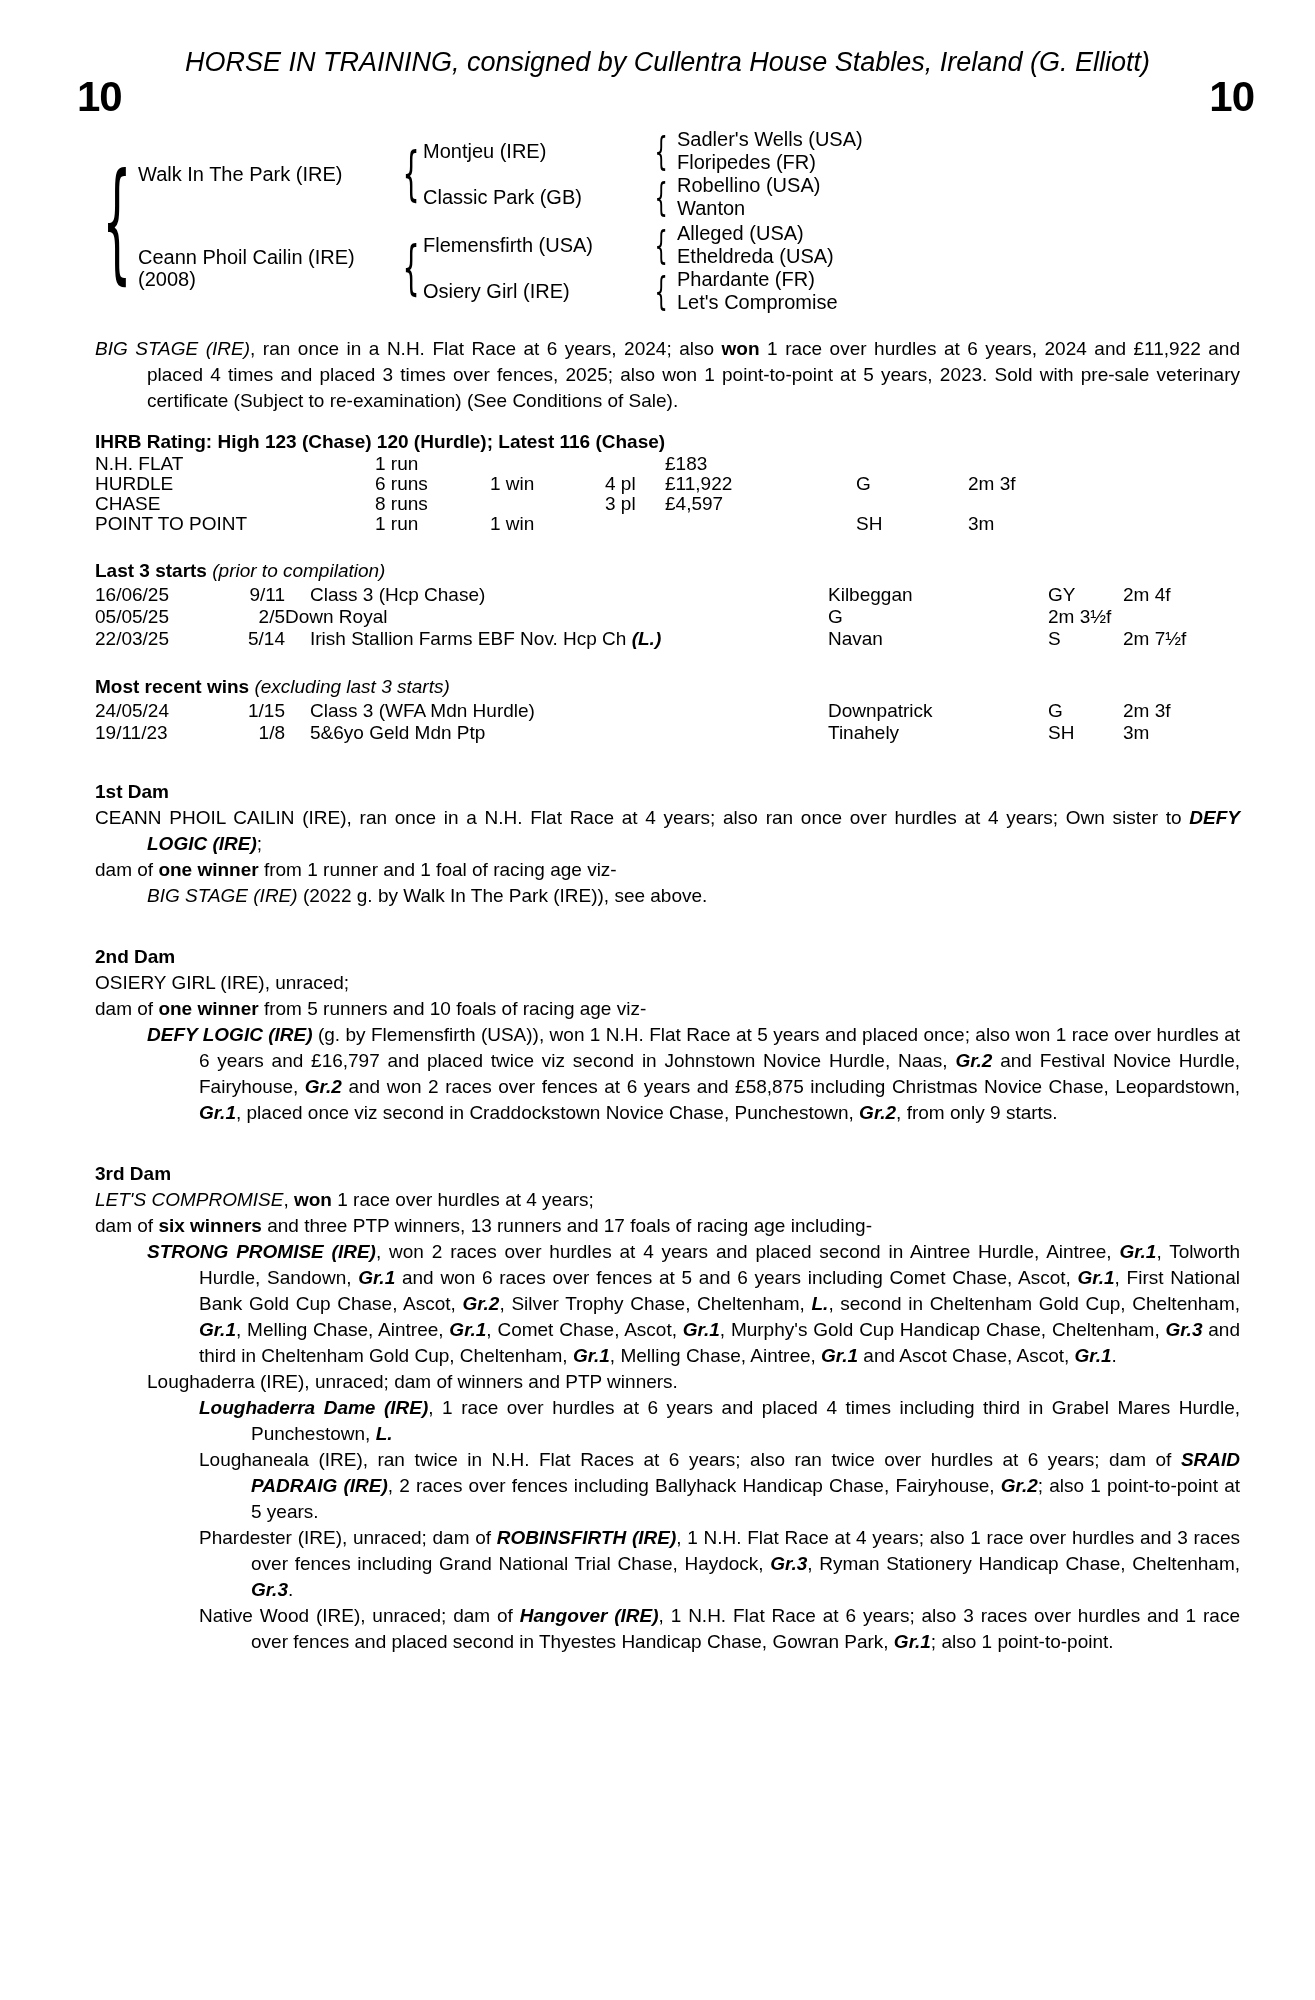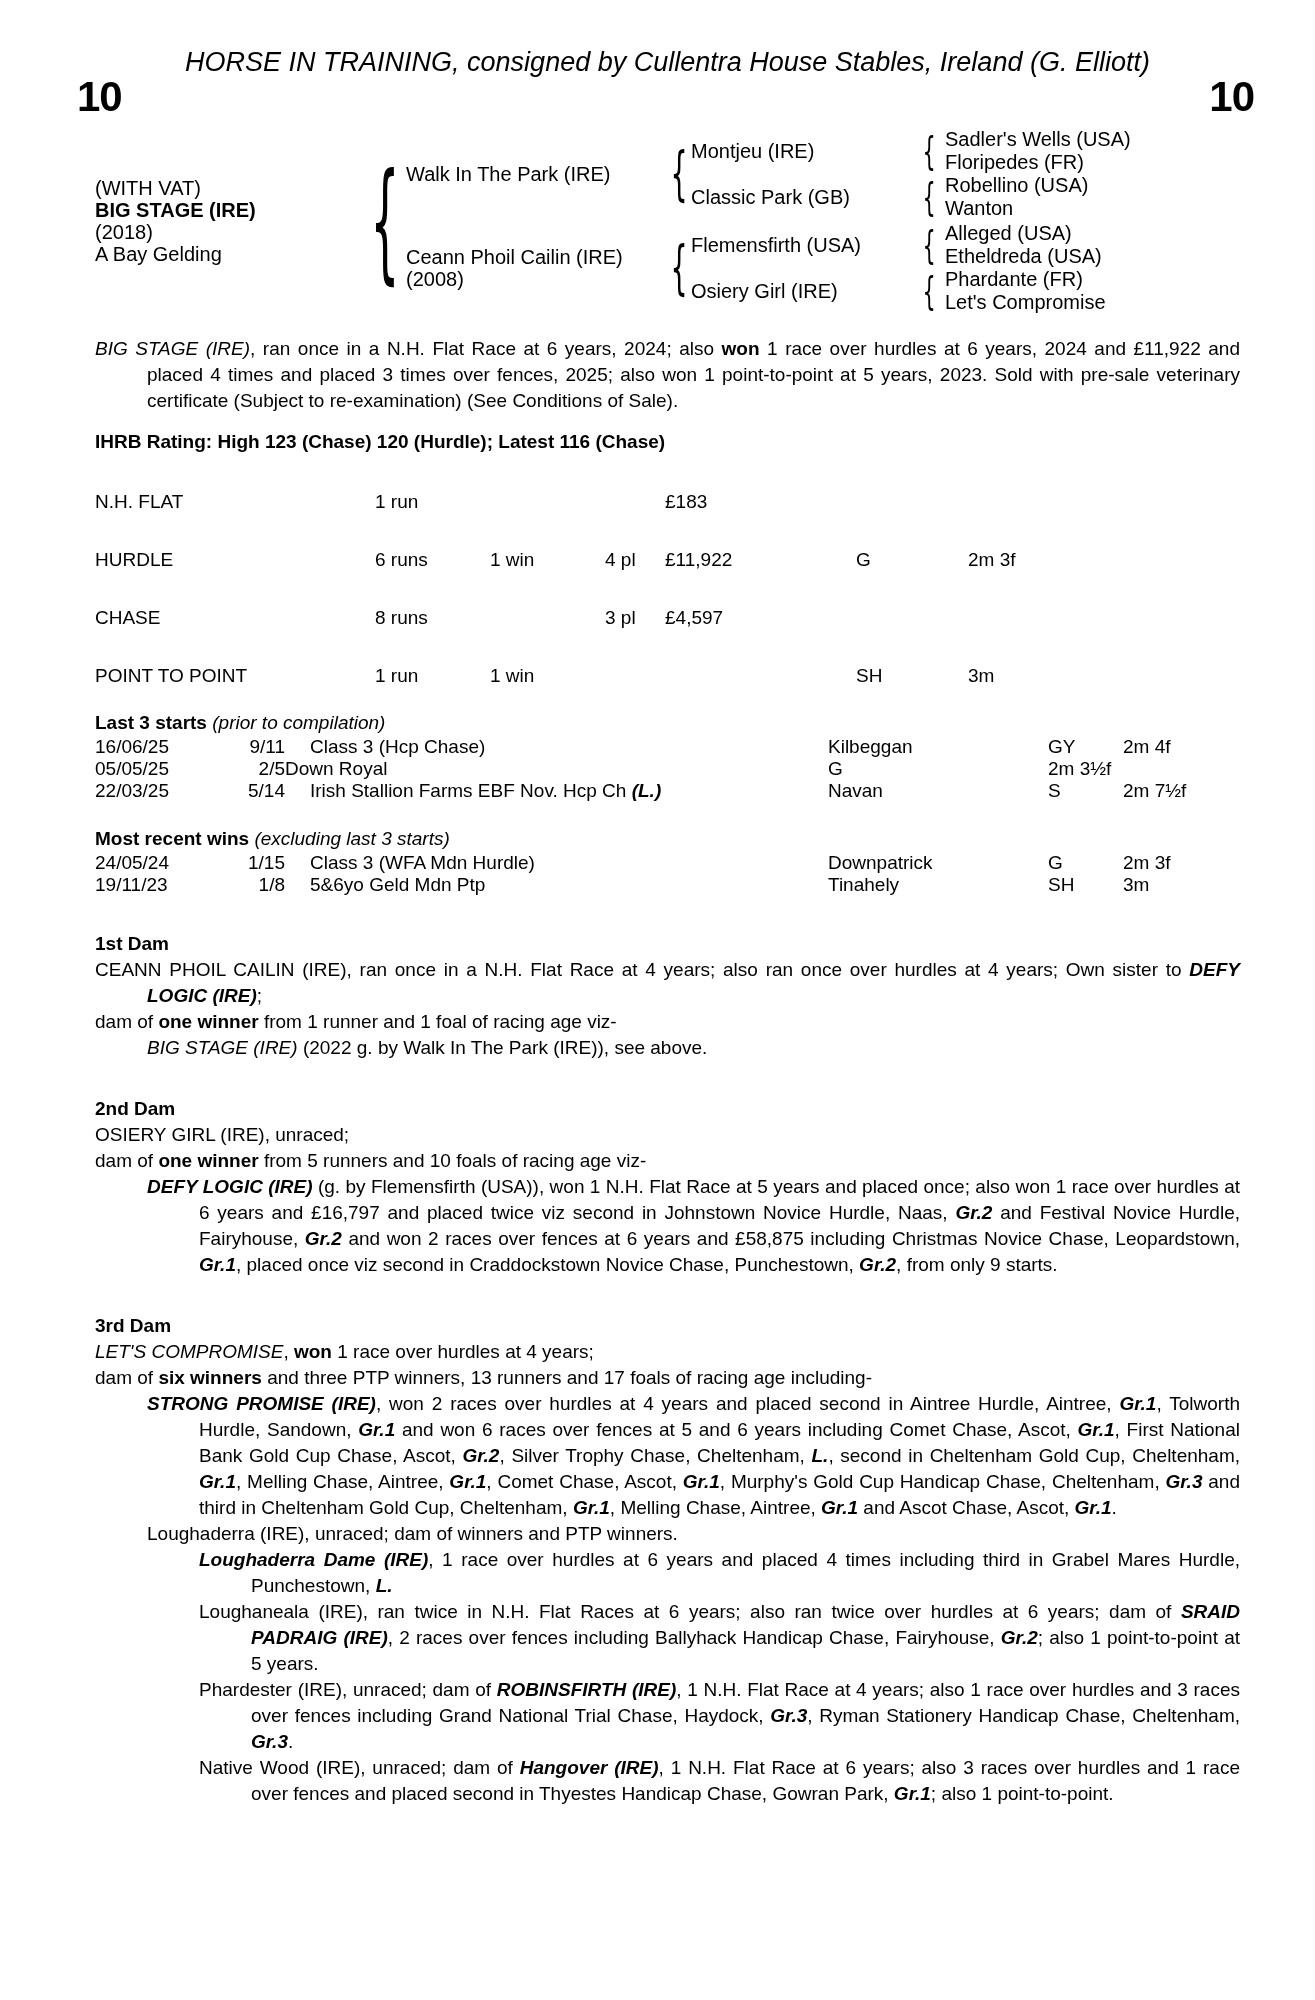--- a/index.html
+++ b/index.html
@@ -42,21 +42,21 @@
   .brace-small::before{font-size:38px;transform:scale(0.55,1.05);}
 
   
   .desc{margin-top:22px;}
   .hang{padding-left:52px;text-indent:-52px;}
   .l1{padding-left:104px;text-indent:-52px;}
   .l2{padding-left:156px;text-indent:-52px;}
 
   
   .rating{margin-top:16px;font-weight:bold;line-height:24px;}
-  .rec-row{display:grid;grid-template-columns:280px 115px 115px 60px 145px 156px auto;line-height:20px;margin-top:38px;}
+  .rec-row{display:grid;grid-template-columns:280px 115px 115px 60px 145px 156px auto;line-height:20px;}
   .rr-money{text-align:left;}
   .rr-going{padding-left:46px;}
   .rr-dist{padding-left:2px;}
 
   
   .tbl{margin-top:24px;}
   .tbl-head{line-height:26px;}
   .race-row{display:grid;grid-template-columns:120px 70px 543px 220px 75px auto;line-height:22px;}
   .rc-pos{text-align:right;}
   .rc-race{padding-left:25px;}
@@ -70,26 +70,20 @@
 
 <div class="page">
 
   <div class="consignor">HORSE IN TRAINING, consigned by Cullentra House Stables, Ireland (G. Elliott)</div>
   <div class="lot-row">
     <span>10</span>
     <span>10</span>
   </div>
 
   <div class="pedigree">
-    <div class="ped-left">
-      <div>(WITH VAT)</div>
-      <div class="hname">BIG STAGE (IRE)</div>
-      <div>(2018)</div>
-      <div>A Bay Gelding</div>
-    </div>
     <div class="brace brace-big"></div>
     <div class="ped-right">
 
       <div class="ped-half">
         <div class="ped-parent">Walk In The Park (IRE)</div>
         <div class="brace brace-mid"></div>
         <div class="ped-gps">
           <div class="ped-gp">
             <div class="ped-gp-name">Montjeu (IRE)</div>
             <div class="brace brace-small"></div>

